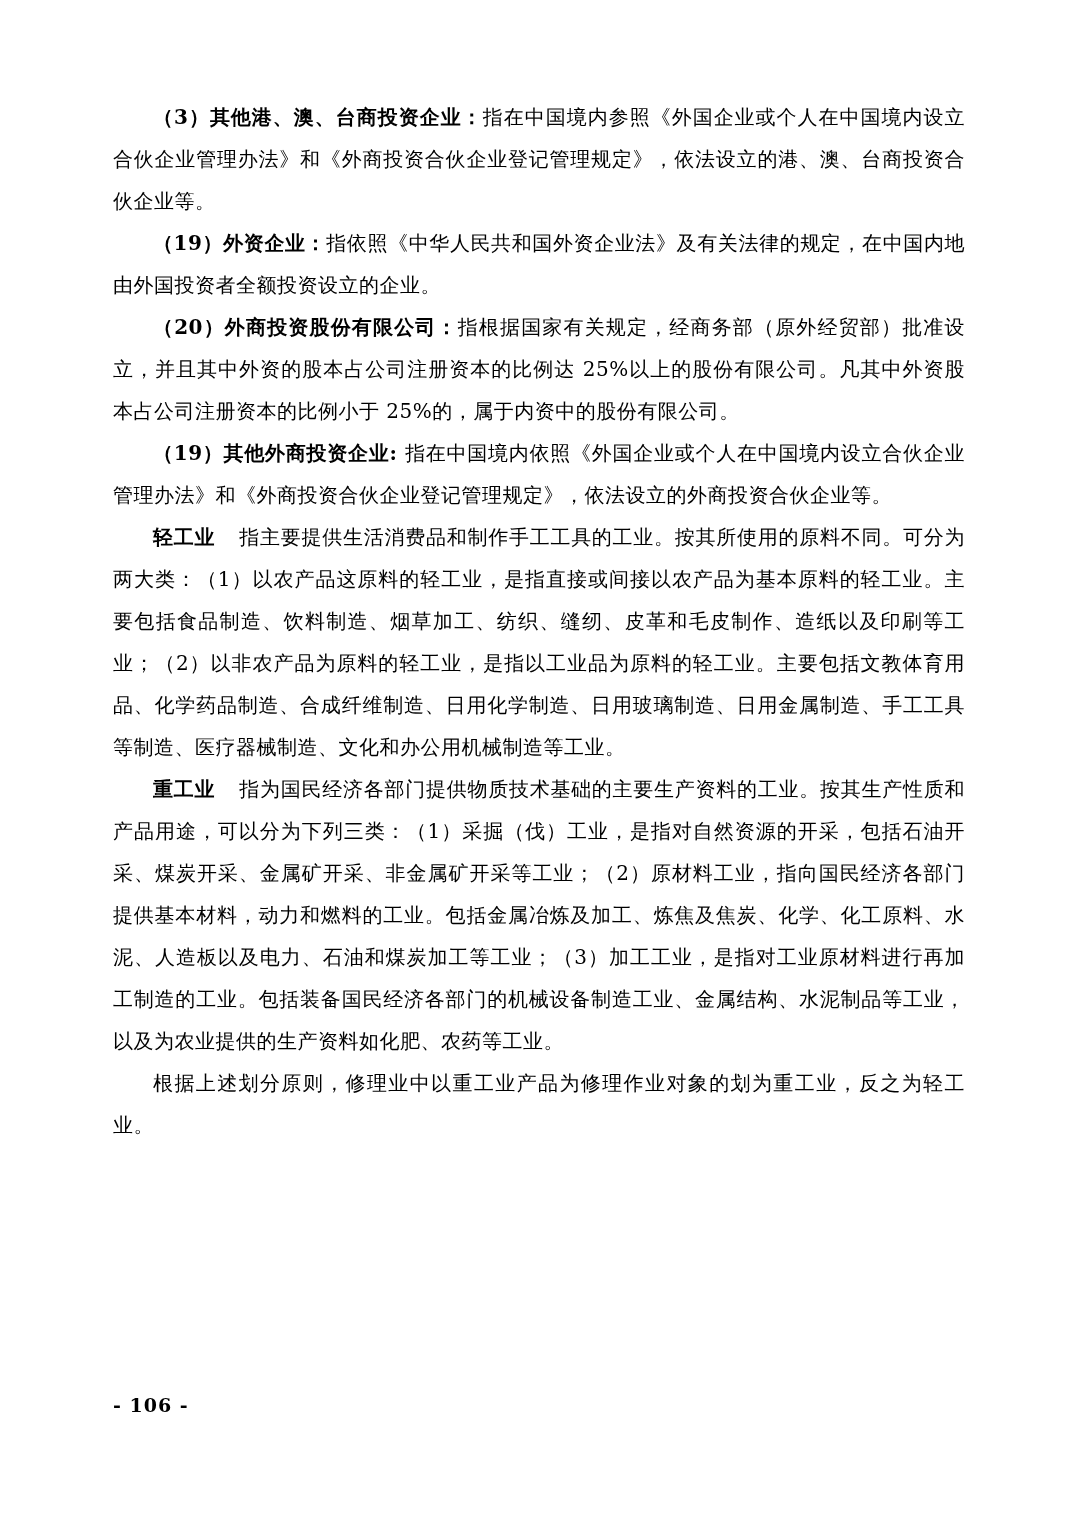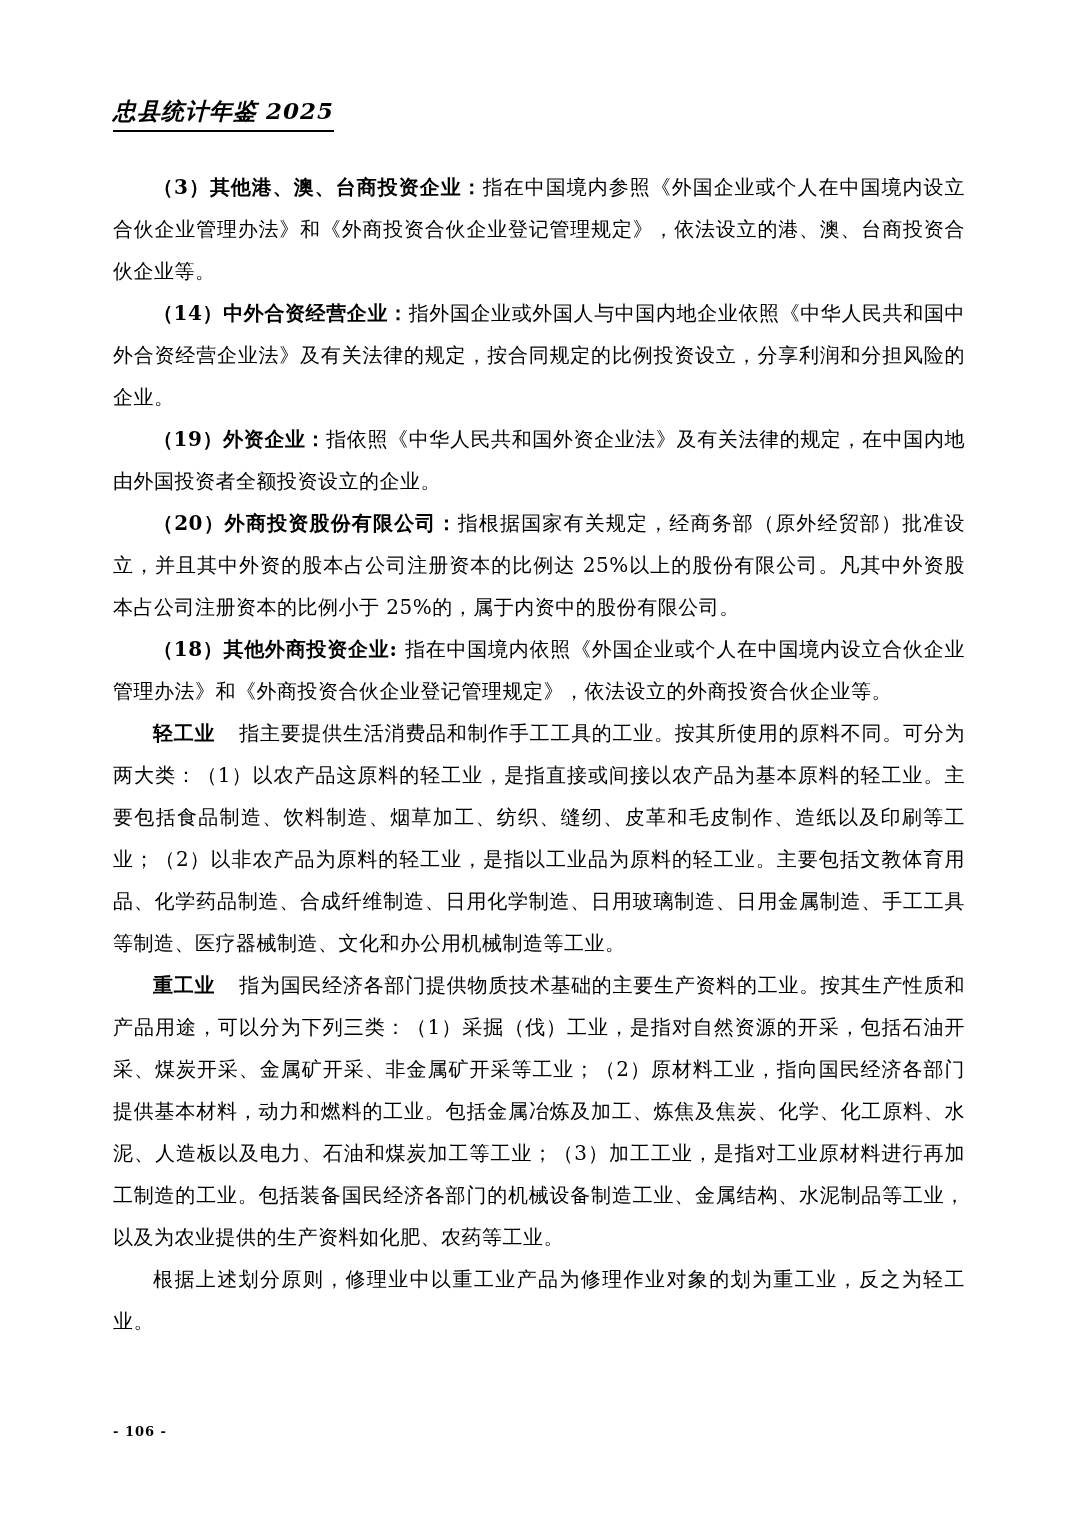--- a/index.html
+++ b/index.html
@@ -45,40 +45,36 @@
   }
   .lead {
     font-weight: 700;
   }
   .lead.term {
     margin-right: 1.2em;
   }
   .footer {
     position: absolute;
     left: 113px;
-    top: 1424px;
-    font-size: 13px;
+    top: 1394px;
+    font-size: 19px;
     font-weight: 700;
     letter-spacing: 1px;
   }
 </style>
 </head>
 <body>
 
 <div class="page">
-  <div class="header">
-    <span class="title">忠县统计年鉴 2025</span>
-  </div>
 
   <div class="doc-body">
       <p class="para indent"><span class="lead">（3）其他港、澳、台商投资企业：</span>指在中国境内参照《外国企业或个人在中国境内设立合伙企业管理办法》和《外商投资合伙企业登记管理规定》，依法设立的港、澳、台商投资合伙企业等。</p>
-      <p class="para indent"><span class="lead">（14）中外合资经营企业：</span>指外国企业或外国人与中国内地企业依照《中华人民共和国中外合资经营企业法》及有关法律的规定，按合同规定的比例投资设立，分享利润和分担风险的企业。</p>
       <p class="para indent"><span class="lead">（19）外资企业：</span>指依照《中华人民共和国外资企业法》及有关法律的规定，在中国内地由外国投资者全额投资设立的企业。</p>
       <p class="para indent"><span class="lead">（20）外商投资股份有限公司：</span>指根据国家有关规定，经商务部（原外经贸部）批准设立，并且其中外资的股本占公司注册资本的比例达 25%以上的股份有限公司。凡其中外资股本占公司注册资本的比例小于 25%的，属于内资中的股份有限公司。</p>
-      <p class="para indent"><span class="lead">（18）其他外商投资企业: </span>指在中国境内依照《外国企业或个人在中国境内设立合伙企业管理办法》和《外商投资合伙企业登记管理规定》，依法设立的外商投资合伙企业等。</p>
+      <p class="para indent"><span class="lead">（19）其他外商投资企业: </span>指在中国境内依照《外国企业或个人在中国境内设立合伙企业管理办法》和《外商投资合伙企业登记管理规定》，依法设立的外商投资合伙企业等。</p>
       <p class="para indent"><span class="lead term">轻工业</span>指主要提供生活消费品和制作手工工具的工业。按其所使用的原料不同。可分为两大类：（1）以农产品这原料的轻工业，是指直接或间接以农产品为基本原料的轻工业。主要包括食品制造、饮料制造、烟草加工、纺织、缝纫、皮革和毛皮制作、造纸以及印刷等工业；（2）以非农产品为原料的轻工业，是指以工业品为原料的轻工业。主要包括文教体育用品、化学药品制造、合成纤维制造、日用化学制造、日用玻璃制造、日用金属制造、手工工具等制造、医疗器械制造、文化和办公用机械制造等工业。</p>
       <p class="para indent"><span class="lead term">重工业</span>指为国民经济各部门提供物质技术基础的主要生产资料的工业。按其生产性质和产品用途，可以分为下列三类：（1）采掘（伐）工业，是指对自然资源的开采，包括石油开采、煤炭开采、金属矿开采、非金属矿开采等工业；（2）原材料工业，指向国民经济各部门提供基本材料，动力和燃料的工业。包括金属冶炼及加工、炼焦及焦炭、化学、化工原料、水泥、人造板以及电力、石油和煤炭加工等工业；（3）加工工业，是指对工业原材料进行再加工制造的工业。包括装备国民经济各部门的机械设备制造工业、金属结构、水泥制品等工业，以及为农业提供的生产资料如化肥、农药等工业。</p>
       <p class="para indent">根据上述划分原则，修理业中以重工业产品为修理作业对象的划为重工业，反之为轻工业。</p>
     </div>
 
   <div class="footer">
     <span>- 106 -</span>
   </div>
 </div>
 

